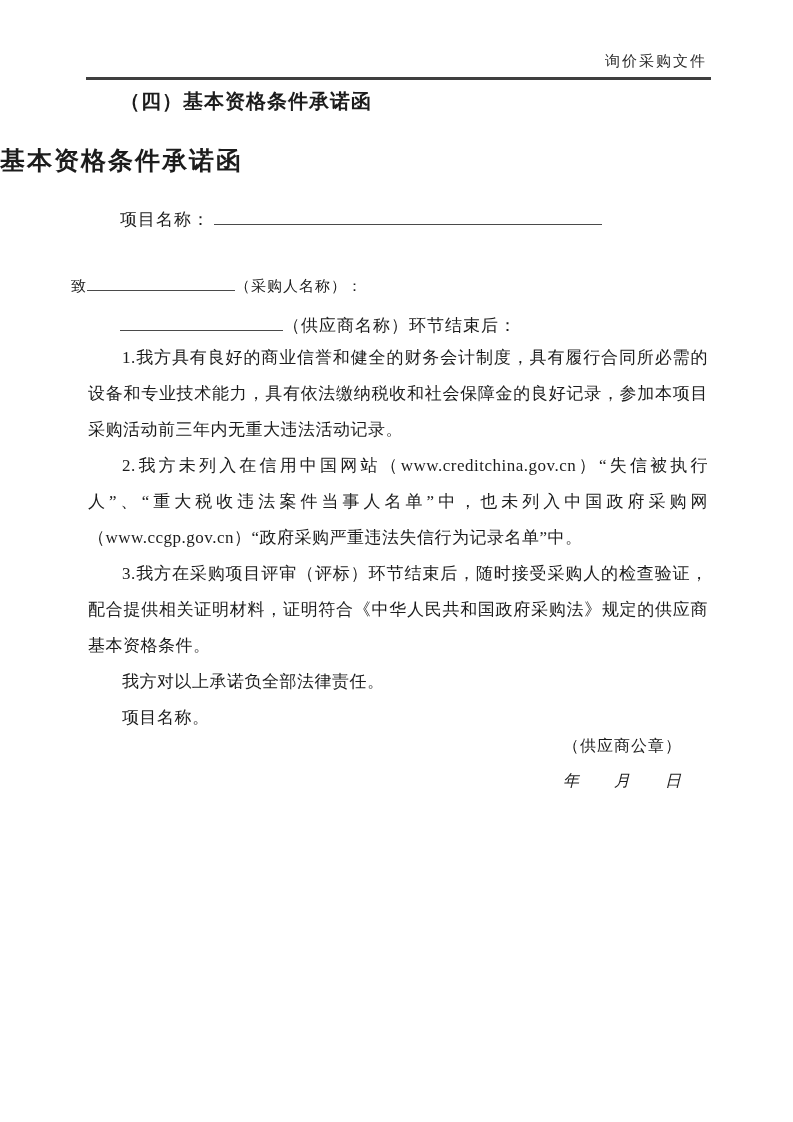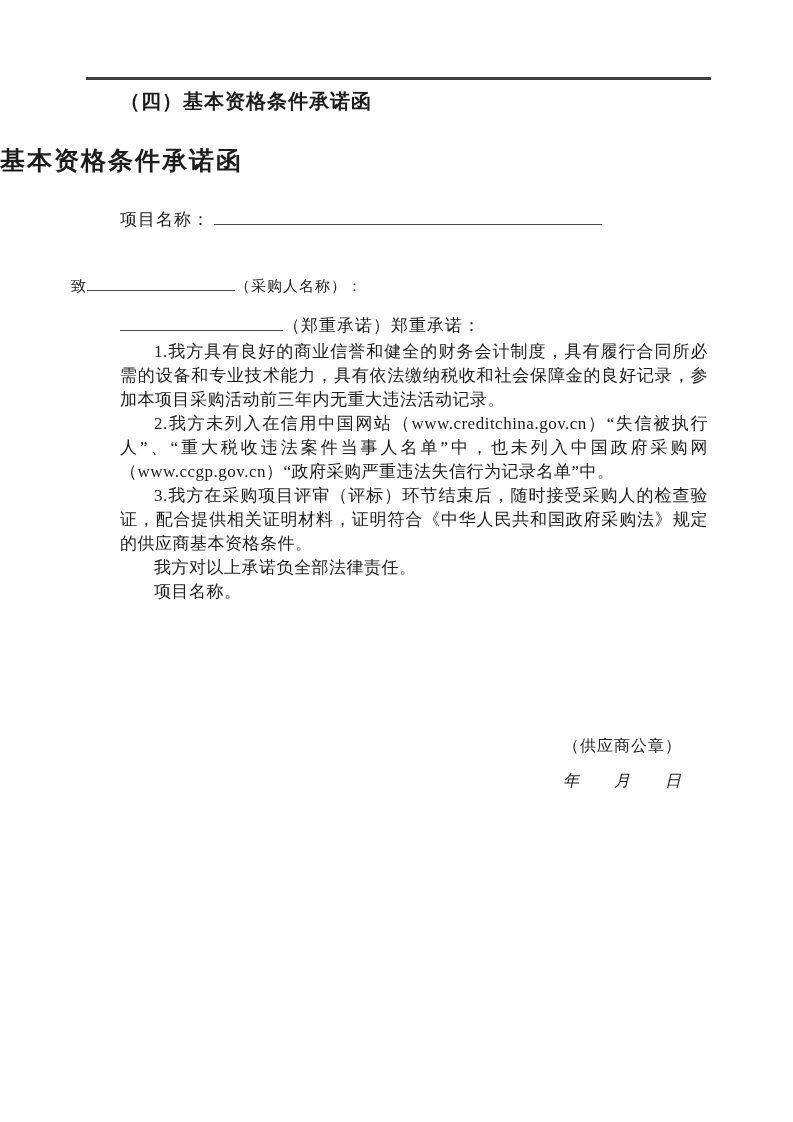--- a/index.html
+++ b/index.html
@@ -56,62 +56,62 @@
     position: absolute; top: 314px; left: 88px;
     font-size: 17px; letter-spacing: 1px;
   }
   .supplier-line .underline { width: 163px; margin-left: 32px; }
   
   .body-block {
     position: absolute; top: 340px; left: 88px; width: 620px;
   }
   .body-para {
     font-size: 17px;
-    line-height: 24px;
+    line-height: 36px;
     text-align: justify;
     text-indent: 2em;
     letter-spacing: 0.5px;
     color: #1c1c1c;
-    margin-left: 32px;
   }
   
   .signature-block {
     position: absolute; top: 736px; right: 111px;
     text-align: right;
     font-size: 16px; letter-spacing: 1px;
   }
   .signature-block .date-line { margin-top: 14px; font-style: italic; }
   
   .footer {
     position: absolute; top: 1030px; left: 0; width: 100%;
     text-align: center;
     font-size: 14px; color: #1c1c1c;
   }
 </style>
 </head>
 <body>
 
 <div class="page">
 
+  <div class="header-text">询价采购文件</div>
   <div class="header-rule"></div>
 
   <div class="section-heading">（四）基本资格条件承诺函</div>
 
   <div class="doc-title">基本资格条件承诺函</div>
 
   <div class="project-line">
     <span>项目名称：</span><span class="underline"></span>
   </div>
 
   <div class="to-line">
     <span>致</span><span class="underline"></span><span>（采购人名称）：</span>
   </div>
 
   <div class="supplier-line">
-    <span class="underline"></span><span>（郑重承诺）郑重承诺：</span>
+    <span class="underline"></span><span>（供应商名称）环节结束后：</span>
   </div>
 
   <div class="body-block">
     <p class="body-para">1.我方具有良好的商业信誉和健全的财务会计制度，具有履行合同所必需的设备和专业技术能力，具有依法缴纳税收和社会保障金的良好记录，参加本项目采购活动前三年内无重大违法活动记录。</p>
     <p class="body-para">2.我方未列入在信用中国网站（www.creditchina.gov.cn）“失信被执行人”、“重大税收违法案件当事人名单”中，也未列入中国政府采购网（www.ccgp.gov.cn）“政府采购严重违法失信行为记录名单”中。</p>
     <p class="body-para">3.我方在采购项目评审（评标）环节结束后，随时接受采购人的检查验证，配合提供相关证明材料，证明符合《中华人民共和国政府采购法》规定的供应商基本资格条件。</p>
     <p class="body-para">我方对以上承诺负全部法律责任。</p>
     <p class="body-para">项目名称。</p>
   </div>
 

